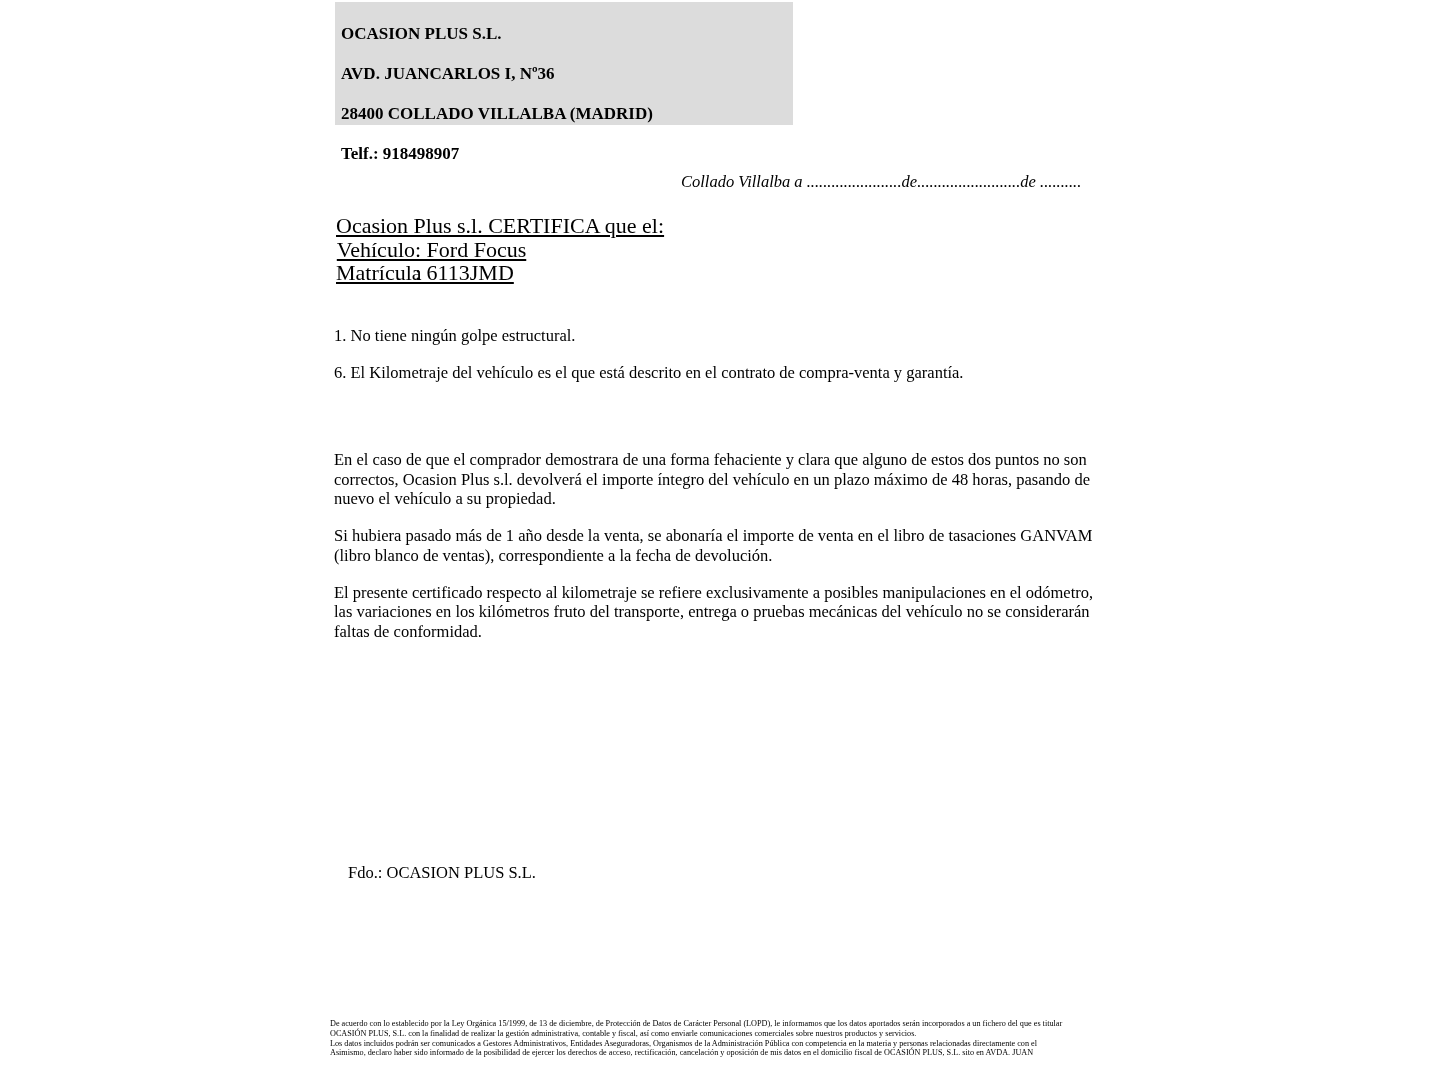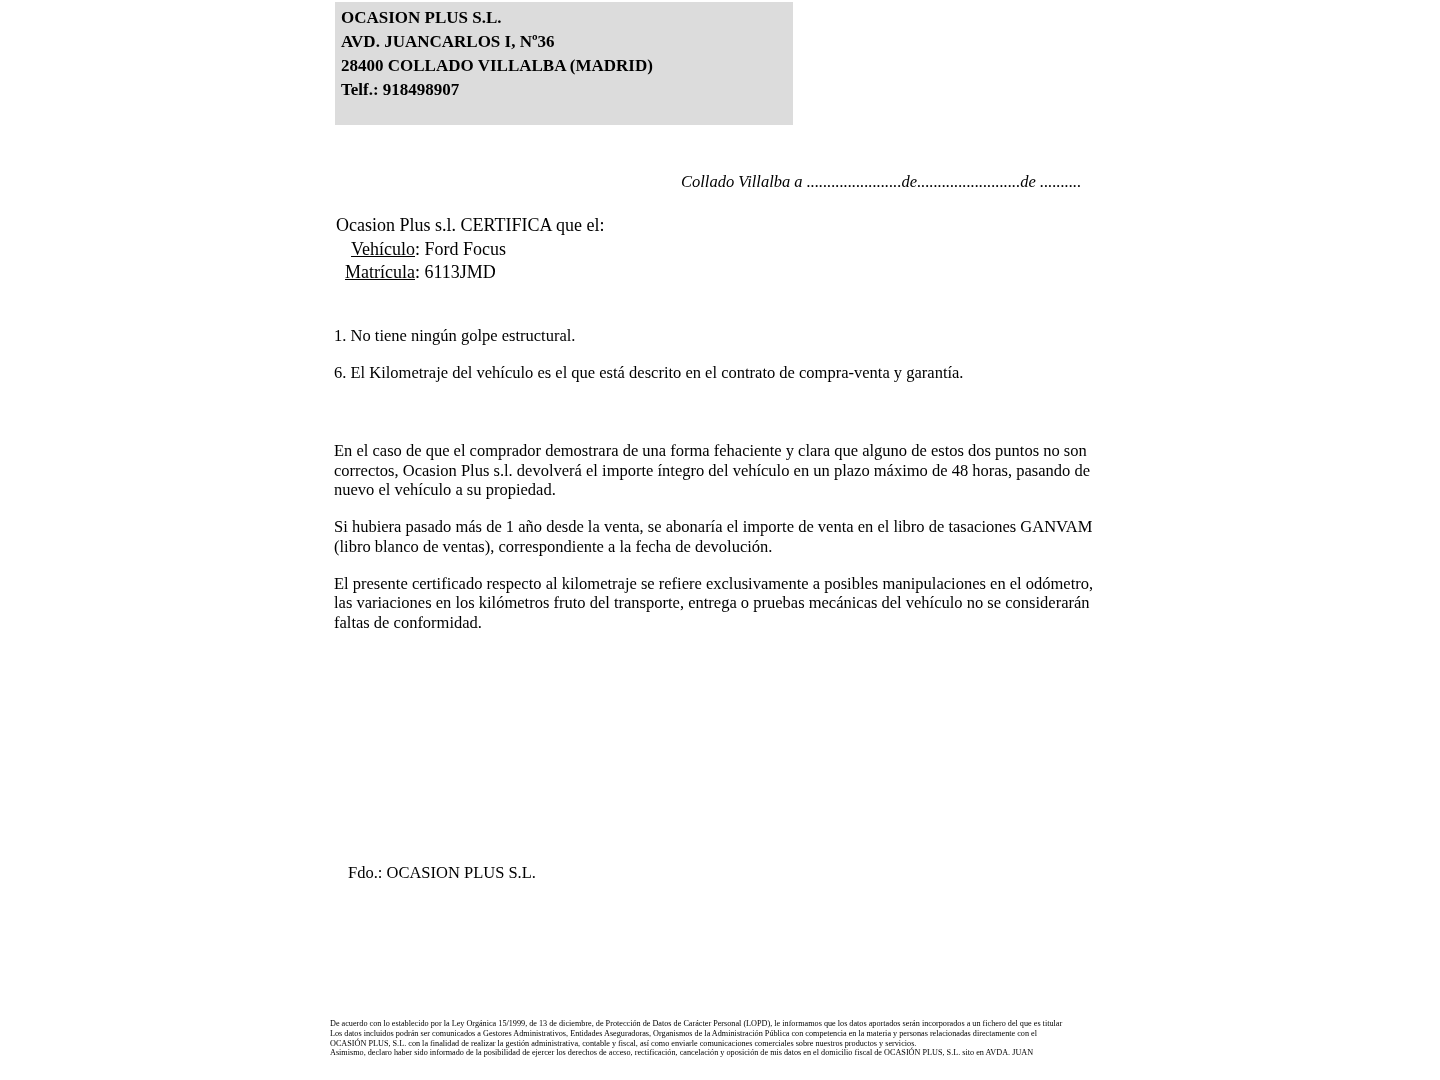--- a/index.html
+++ b/index.html
@@ -22,35 +22,36 @@
     top: 2px;
     width: 458px;
     height: 123px;
     background: #dcdcdc;
     padding: 4px 0 0 6px;
     box-sizing: border-box;
     font-weight: bold;
     font-size: 17px;
     line-height: 24px;
   }
-  .header-box div { white-space: nowrap; }
+  .header-box div { white-space: nowrap; margin-top: 16px; }
   .date-line {
     position: absolute;
     left: 681px;
     top: 172px;
     font-size: 16.5px;
     white-space: nowrap;
     font-style: italic;
   }
   .certify-block {
     position: absolute;
     left: 336px;
     top: 214px;
-    font-size: 18px;
+    font-size: 22px;
     line-height: 23.5px;
+    text-decoration: underline;
   }
   .field-label {
     display: inline-block;
     width: 79px;
     text-decoration: underline;
     text-align: right;
   }
   .point {
     position: absolute;
     left: 334px;
@@ -61,21 +62,21 @@
   .point-2 { top: 363px; }
   .paragraphs {
     position: absolute;
     left: 334px;
     top: 441px;
     width: 765px;
     font-size: 16.5px;
     line-height: 19.7px;
   }
   .paragraphs p {
-    margin: 0 0 17px 0;
+    margin: 9px 0 17px 0;
   }
   .signature-line {
     position: absolute;
     left: 348px;
     top: 863px;
     font-size: 16.5px;
     white-space: nowrap;
   }
   .legal {
     position: absolute;
@@ -112,18 +113,18 @@
   <div class="paragraphs">
     <p>En el caso de que el comprador demostrara de una forma fehaciente y clara que alguno de estos dos puntos no son correctos, Ocasion Plus s.l. devolverá el importe íntegro del vehículo en un plazo máximo de 48 horas, pasando de nuevo el vehículo a su propiedad.</p>
     <p>Si hubiera pasado más de 1 año desde la venta, se abonaría el importe de venta en el libro de tasaciones GANVAM (libro blanco de ventas), correspondiente a la fecha de devolución.</p>
     <p>El presente certificado respecto al kilometraje se refiere exclusivamente a posibles manipulaciones en el odómetro, las variaciones en los kilómetros fruto del transporte, entrega o pruebas mecánicas del vehículo no se considerarán faltas de conformidad.</p>
   </div>
 
   <div class="signature-line">Fdo.: OCASION PLUS S.L.</div>
 
   <div class="legal">
     <div>De acuerdo con lo establecido por la Ley Orgánica 15/1999, de 13 de diciembre, de Protección de Datos de Carácter Personal (LOPD), le informamos que los datos aportados serán incorporados a un fichero del que es titular</div>
+    <div>OCASIÓN PLUS, S.L. con la finalidad de realizar la gestión administrativa, contable y fiscal, así como enviarle comunicaciones comerciales sobre nuestros productos y servicios.</div>
     <div>Los datos incluidos podrán ser comunicados a Gestores Administrativos, Entidades Aseguradoras, Organismos de la Administración Pública con competencia en la materia y personas relacionadas directamente con el</div>
-    <div>OCASIÓN PLUS, S.L. con la finalidad de realizar la gestión administrativa, contable y fiscal, así como enviarle comunicaciones comerciales sobre nuestros productos y servicios.</div>
     <div>Asimismo, declaro haber sido informado de la posibilidad de ejercer los derechos de acceso, rectificación, cancelación y oposición de mis datos en el domicilio fiscal de OCASIÓN PLUS, S.L. sito en AVDA. JUAN</div>
   </div>
 
 </div>
 
 </body></html>

